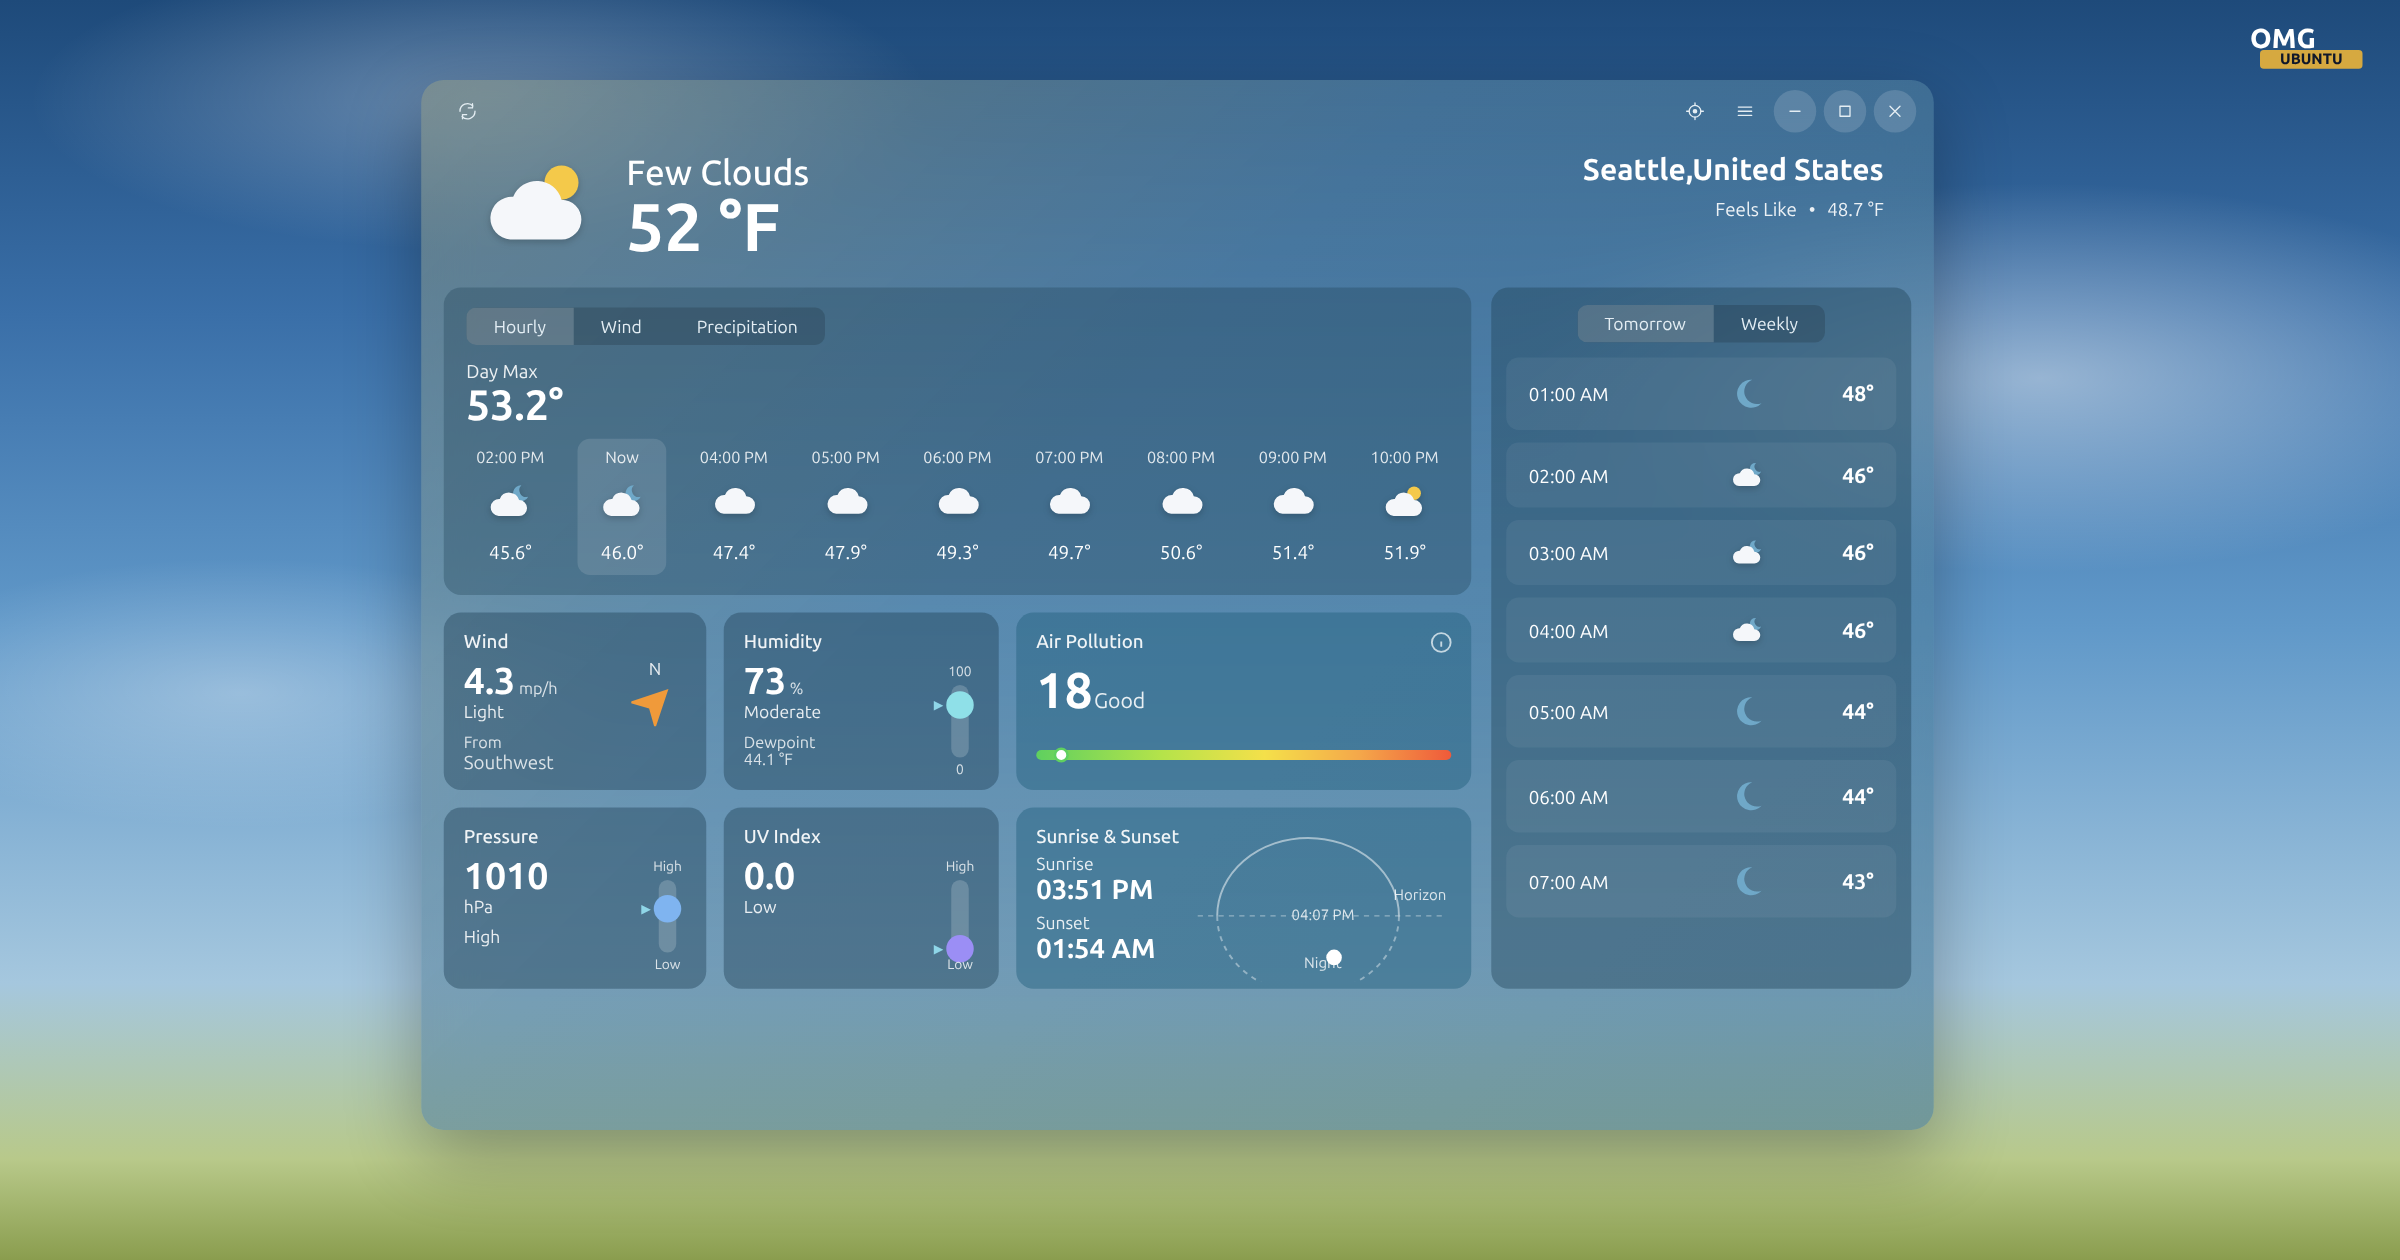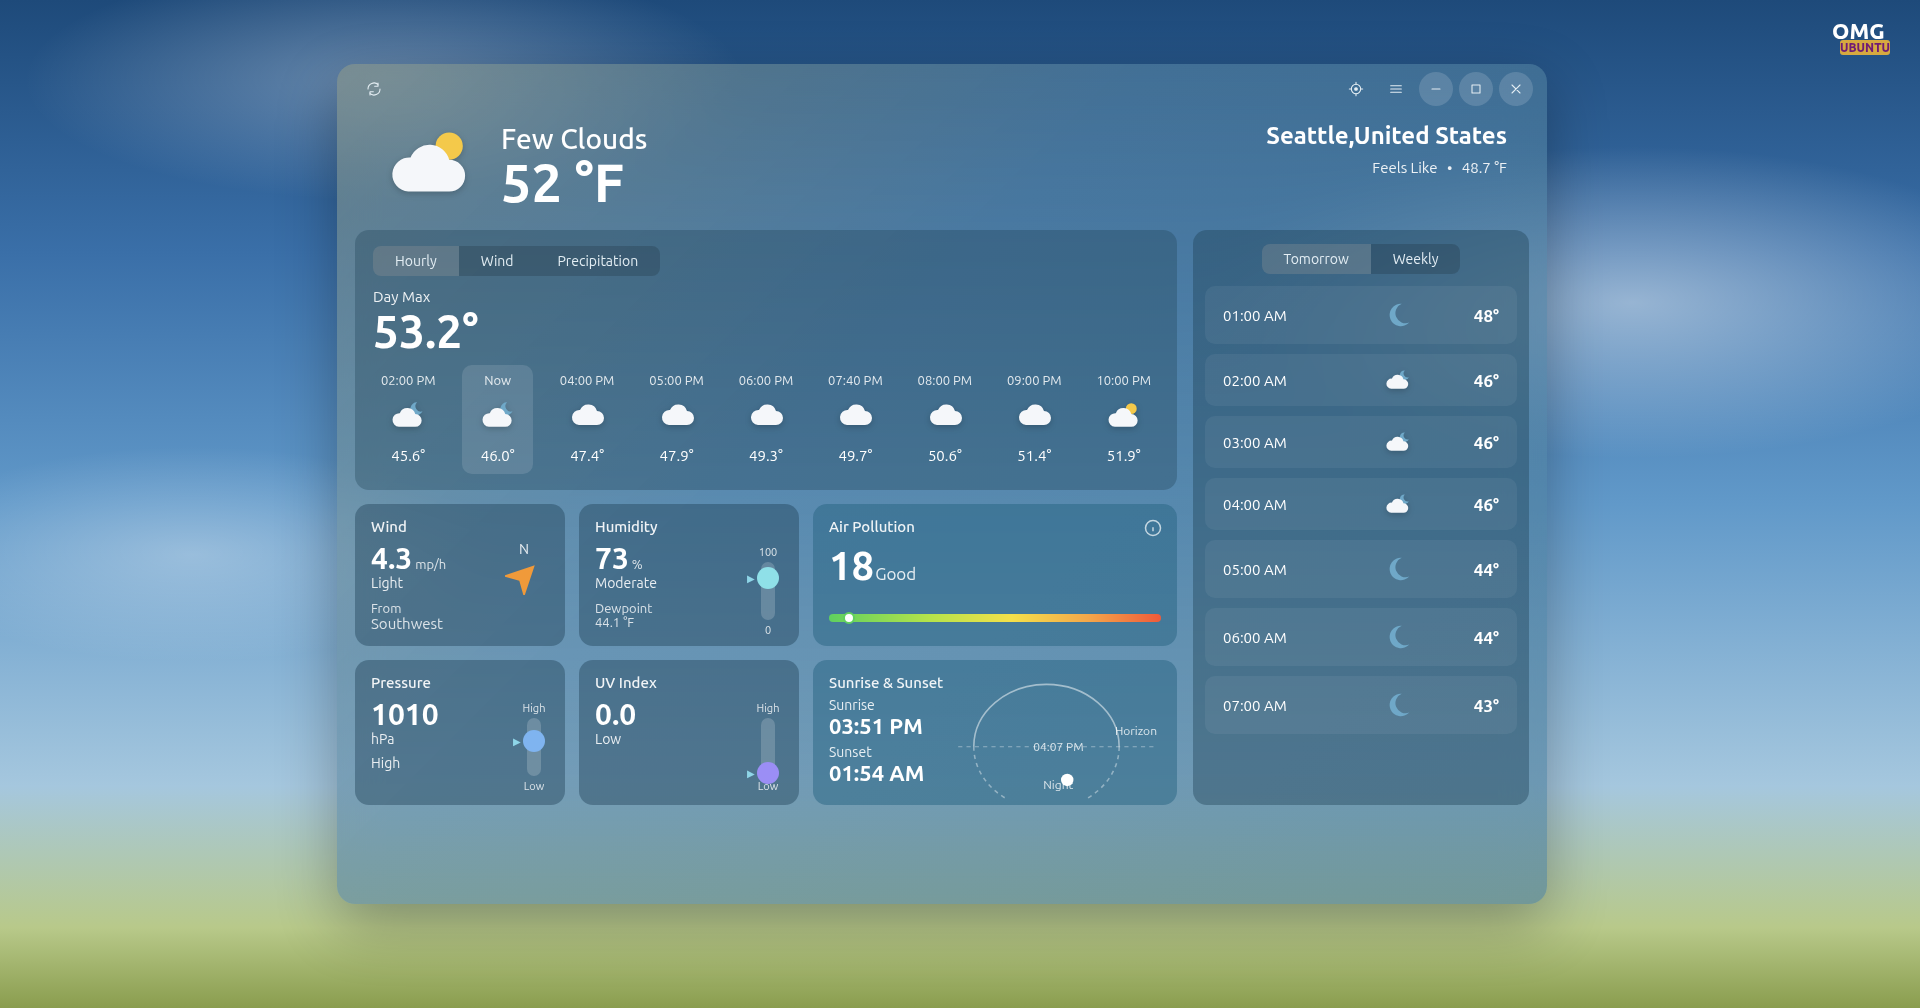--- a/index.html
+++ b/index.html
@@ -7,21 +7,21 @@
   width: 1920px; height: 1008px;
   background: linear-gradient(to bottom, #1e4a7a 0%, #3a6fa8 25%, #6199c9 50%, #a5c7de 78%, #b8c98a 92%, #8a9d4e 100%);
   position: relative; overflow: hidden;
 }
 .bg-clouds { position:absolute; inset:0; background:
   radial-gradient(ellipse 600px 200px at 20% 8%, rgba(255,255,255,0.3), transparent 60%),
   radial-gradient(ellipse 700px 260px at 85% 30%, rgba(255,255,255,0.45), transparent 60%),
   radial-gradient(ellipse 500px 180px at 10% 55%, rgba(255,255,255,0.3), transparent 60%);
 }
 .watermark { position:absolute; top:18px; right:30px; color:#fff; font-weight:900; font-size:22px; }
-.watermark .tag { background:#d6a940; color:#701a75; font-size:12px; padding:1px 0; border-radius:3px; display:block; position:relative; top:-3px; margin-left:8px; }
+.watermark .tag { background:#d6a940; color:#0f172a; font-size:12px; padding:1px 16px; border-radius:3px; display:block; position:relative; top:-3px; margin-left:8px; }
 
 .window {
   position:absolute; left:337px; top:64px; width:1210px; height:840px;
   background: linear-gradient(135deg, rgba(140,150,130,0.55) 0%, rgba(85,130,160,0.6) 40%, rgba(70,120,150,0.6) 100%);
   backdrop-filter: blur(20px);
   border-radius: 18px; color:#fff;
   box-shadow: 0 20px 60px rgba(0,0,0,0.3);
 }
 .titlebar { height:50px; display:flex; align-items:center; padding:0 14px; }
 .titlebar .left { flex:0 0 auto; }
@@ -43,21 +43,21 @@
 .main-col { flex:1; display:flex; flex-direction:column; gap:14px; }
 .side-col { width:336px; }
 
 .panel { background:rgba(35,70,90,0.35); border-radius:14px; padding:16px 18px; }
 
 .seg { display:inline-flex; background:rgba(0,0,0,0.15); border-radius:8px; overflow:hidden; }
 .seg .seg-btn { padding:7px 22px; font-size:14px; cursor:pointer; color:#e4eef4; }
 .seg .seg-btn.active { background:rgba(255,255,255,0.18); }
 
 .daymax-lbl { font-size:15px; opacity:0.9; margin-top:12px; }
-.daymax-val { font-size:46px; font-weight:600; }
+.daymax-val { font-size:34px; font-weight:600; }
 
 .hourly-row { display:flex; gap:19px; margin-top:8px; }
 .hour { flex:1; text-align:center; padding:8px 4px 10px; border-radius:10px; }
 .hour.now { background:rgba(255,255,255,0.12); }
 .hour-t { font-size:13px; opacity:0.85; }
 .hour-ico { height:40px; margin:8px 0 12px; display:flex; align-items:center; justify-content:center; }
 .hour-v { font-size:15px; }
 
 .grid-cards { display:grid; grid-template-columns: 210px 220px 1fr; gap:14px; }
 .card { background:rgba(30,65,85,0.42); border-radius:14px; padding:14px 16px; position:relative; }
@@ -220,21 +220,21 @@
             <div class="hour">
               <div class="hour-t">06:00 PM</div>
     <div class="hour-ico">
                 <svg class="cloud-svg" width="40" height="28" viewBox="0 0 40 28">
                   <path d="M12 24h18a7 7 0 0 0 0-14 9 9 0 0 0-17-1A6 6 0 0 0 12 24z" fill="#f5f7fa"></path>
                 </svg>
               </div>
     <div class="hour-v">49.3°</div>
             </div>
             <div class="hour">
-              <div class="hour-t">07:40 PM</div>
+              <div class="hour-t">07:00 PM</div>
     <div class="hour-ico">
                 <svg class="cloud-svg" width="40" height="28" viewBox="0 0 40 28">
                   <path d="M12 24h18a7 7 0 0 0 0-14 9 9 0 0 0-17-1A6 6 0 0 0 12 24z" fill="#f5f7fa"></path>
                 </svg>
               </div>
     <div class="hour-v">49.7°</div>
             </div>
             <div class="hour">
               <div class="hour-t">08:00 PM</div>
     <div class="hour-ico">

